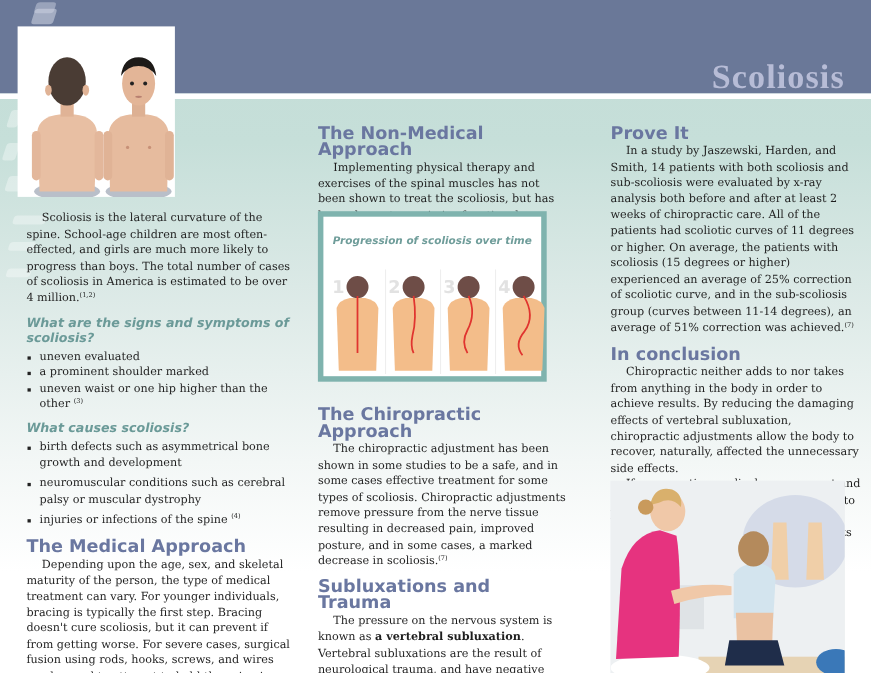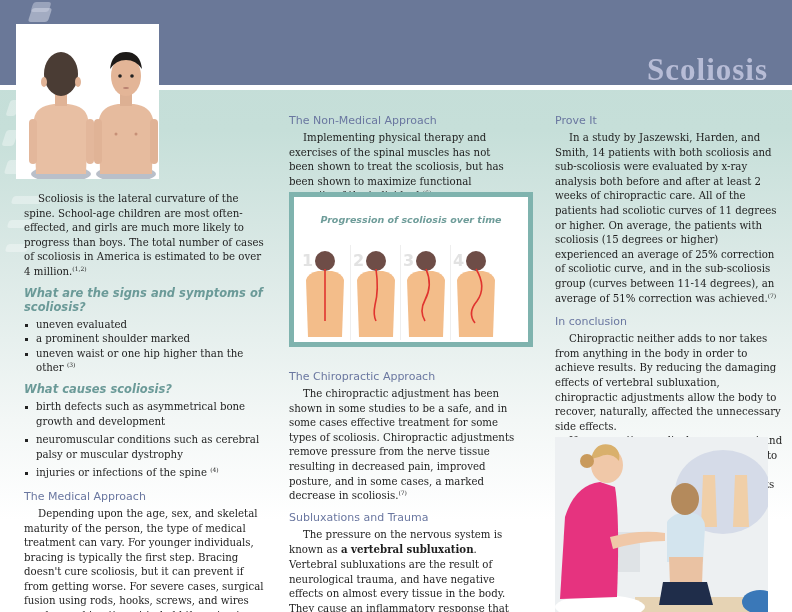--- a/index.html
+++ b/index.html
@@ -31,36 +31,36 @@
       position: absolute; left: 16px; top: 24px; width: 143px; height: 155px;
       background: #ffffff; overflow: hidden;
     }
     .photo-clinic {
       position: absolute; left: 555px; top: 437px; width: 213px; height: 175px;
       background: #eceff1; overflow: hidden;
     }
     .col { position: absolute; font-size: 10.2px; line-height: 14.6px; }
     .col p { text-indent: 14px; text-align: left; }
     .h1 {
-      font-family: "DejaVu Sans", sans-serif; font-weight: normal;
-      color: #6a77a0; font-size: 11px; line-height: 15px; margin-bottom: 3px;
+      font-family: "DejaVu Sans", sans-serif; font-weight: bold;
+      color: #6a77a0; font-size: 16px; line-height: 15px; margin-bottom: 3px;
     }
     .h2 {
       font-family: "DejaVu Sans", sans-serif; font-weight: bold; font-style: italic;
       color: #6b9a98; font-size: 11.5px; line-height: 14px; margin: 6px 0 4px 0;
     }
     ul.bullets { list-style: none; }
     ul.bullets li { position: relative; padding-left: 12px; }
     ul.bullets li::before {
       content: ""; position: absolute; left: 1px; top: 6px; width: 3px; height: 3px; background: #222;
     }
     ul.spaced li { margin-bottom: 4px; }
     sup { font-size: 6px; vertical-align: 4px; line-height: 0; }
     .figure-box {
-      position: absolute; left: 289px; top: 192px; width: 244px; height: 155px;
+      position: absolute; left: 289px; top: 192px; width: 208px; height: 155px;
       background: #7fb3ae; padding: 5px;
     }
     .figure-inner { width: 100%; height: 100%; background: #ffffff; position: relative; }
     .figure-title {
       position: absolute; left: 0; right: 0; top: 17px; text-align: center;
       font-family: "DejaVu Sans", sans-serif; font-weight: bold; font-style: italic;
       font-size: 9.5px; color: #6f9d9a;
     }
     .fig-panel { position: absolute; top: 48px; width: 48px; height: 95px; border-left: 1px solid #eee; }
     .fig-num {

